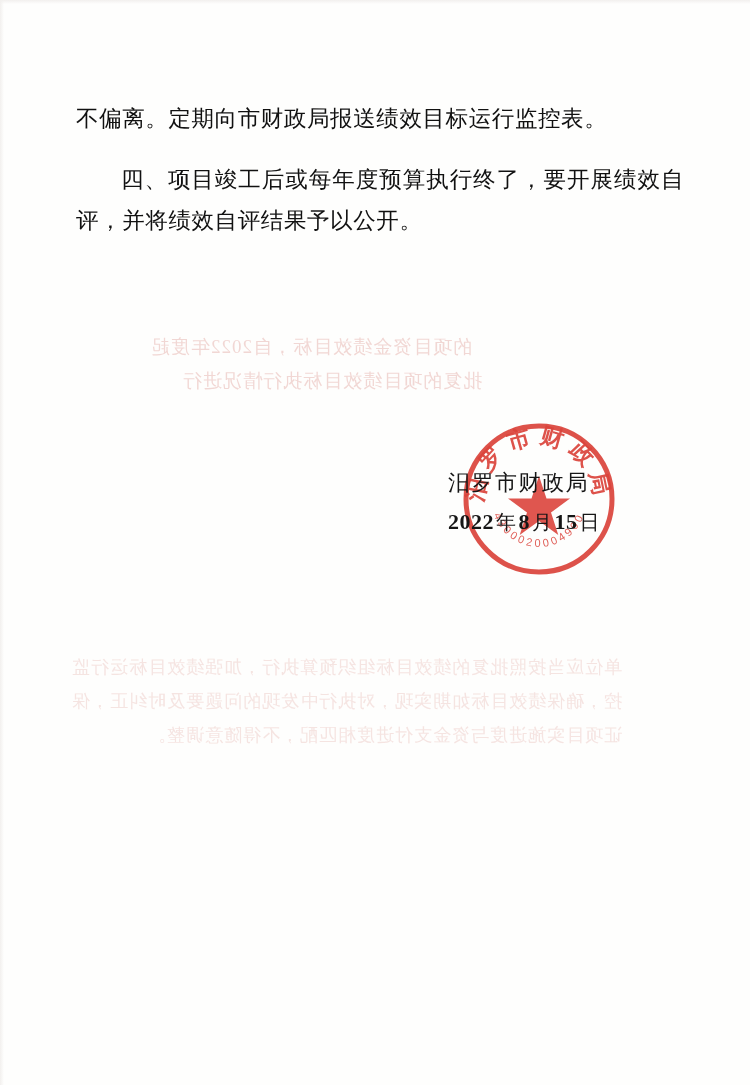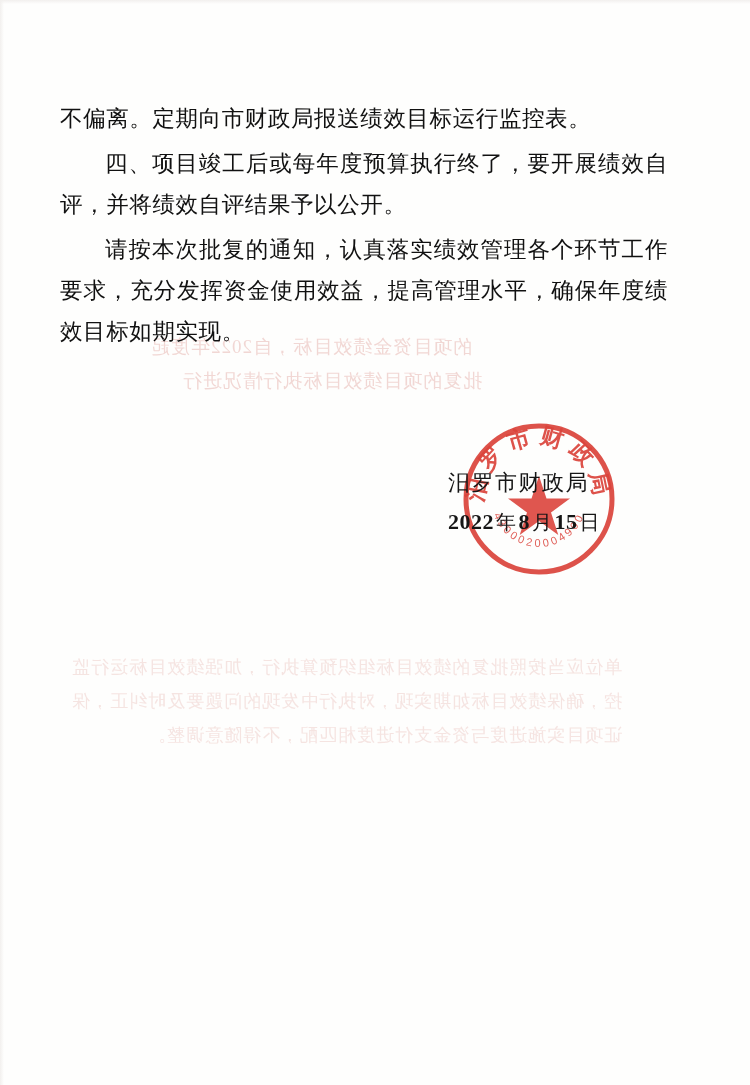--- a/index.html
+++ b/index.html
@@ -31,37 +31,37 @@
   }
   .paper-edge-top {
     position: absolute;
     left: 0; right: 0; top: 0;
     height: 4px;
     background: linear-gradient(to bottom, #f2f0ee, rgba(255,255,255,0));
   }
 
   .body-text {
     position: absolute;
-    left: 60px;
+    left: 76px;
     top: 98px;
     width: 608px;
   }
 
   .para {
     font-size: 22.5px;
     line-height: 41px;
     letter-spacing: 0.6px;
     text-align: justify;
     text-justify: inter-ideograph;
     color: #111111;
     margin: 0 0 0 0;
     white-space: pre-wrap;
   }
   .para + .para {
-    margin-top: 4px;
+    margin-top: 20px;
   }
   .indent {
     text-indent: 45px;
   }
 
   
   .ghost {
     position: absolute;
     color: #e8b9b4;
     opacity: 0.55;
@@ -142,21 +142,20 @@
   <div class="paper-edge-left"></div>
   <div class="paper-edge-top"></div>
 
   <div class="ghost ghost-1">的项目资金绩效目标，自2022年度起</div>
   <div class="ghost ghost-2">批复的项目绩效目标执行情况进行</div>
   <div class="ghost-block">单位应当按照批复的绩效目标组织预算执行，加强绩效目标运行监控，确保绩效目标如期实现，对执行中发现的问题要及时纠正，保证项目实施进度与资金支付进度相匹配，不得随意调整。</div>
 
   <div class="body-text">
     <p class="para">不偏离。定期向市财政局报送绩效目标运行监控表。</p>
     <p class="para indent">四、项目竣工后或每年度预算执行终了，要开展绩效自评，并将绩效自评结果予以公开。</p>
-    <p class="para indent">请按本次批复的通知，认真落实绩效管理各个环节工作要求，充分发挥资金使用效益，提高管理水平，确保年度绩效目标如期实现。</p>
   </div>
 
   <div class="seal">
     <svg width="162" height="162" viewBox="0 0 162 162" aria-hidden="true">
       <defs>
         <path id="sealTopArc" d="M 26,81 A 55,55 0 0 1 136,81"></path>
         <path id="sealBottomArc" d="M 33,81 A 48,48 0 0 0 129,81"></path>
       </defs>
       <circle cx="81" cy="81" r="73" fill="none" stroke="#d62a21" stroke-width="5" opacity="0.92"></circle>
       <text font-family="'Liberation Serif', serif" font-size="23" font-weight="700" fill="#d62a21" letter-spacing="7" opacity="0.92">

